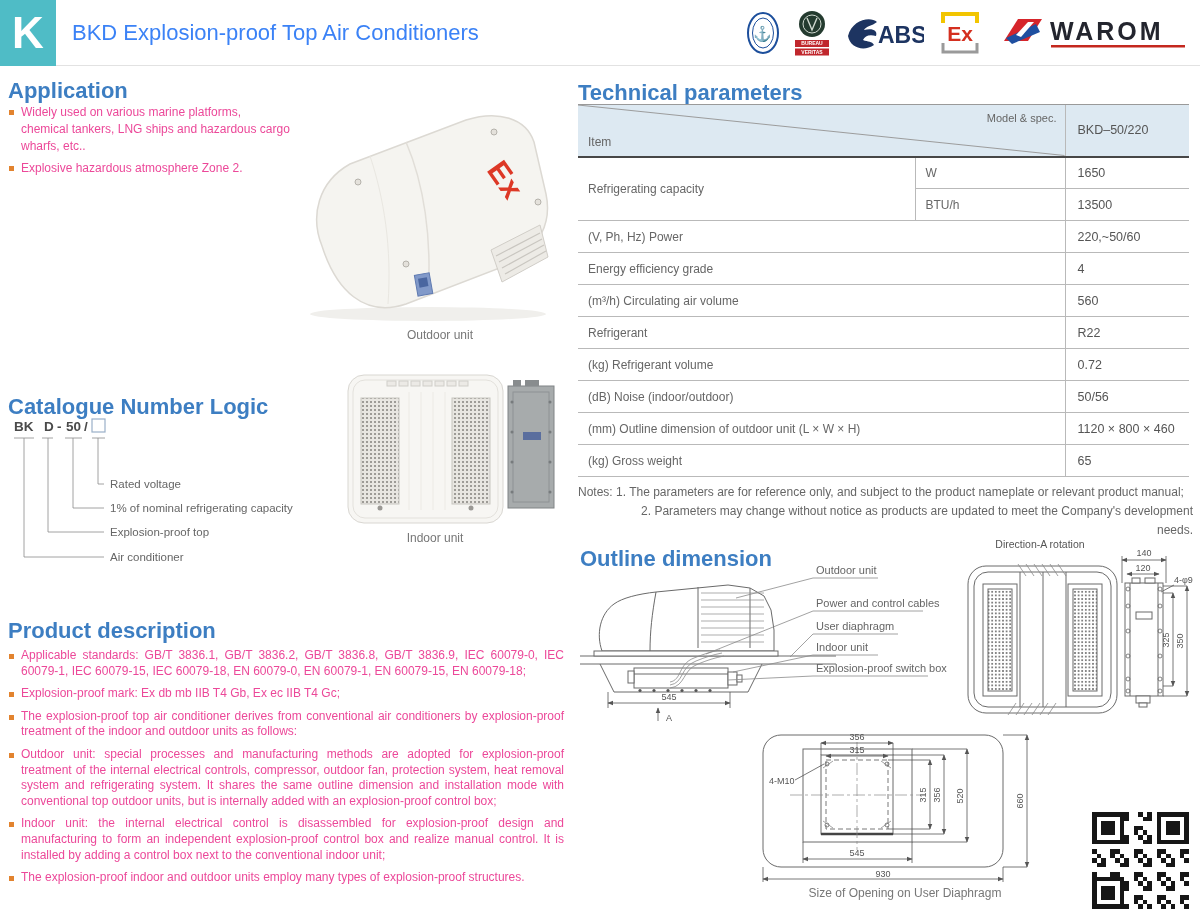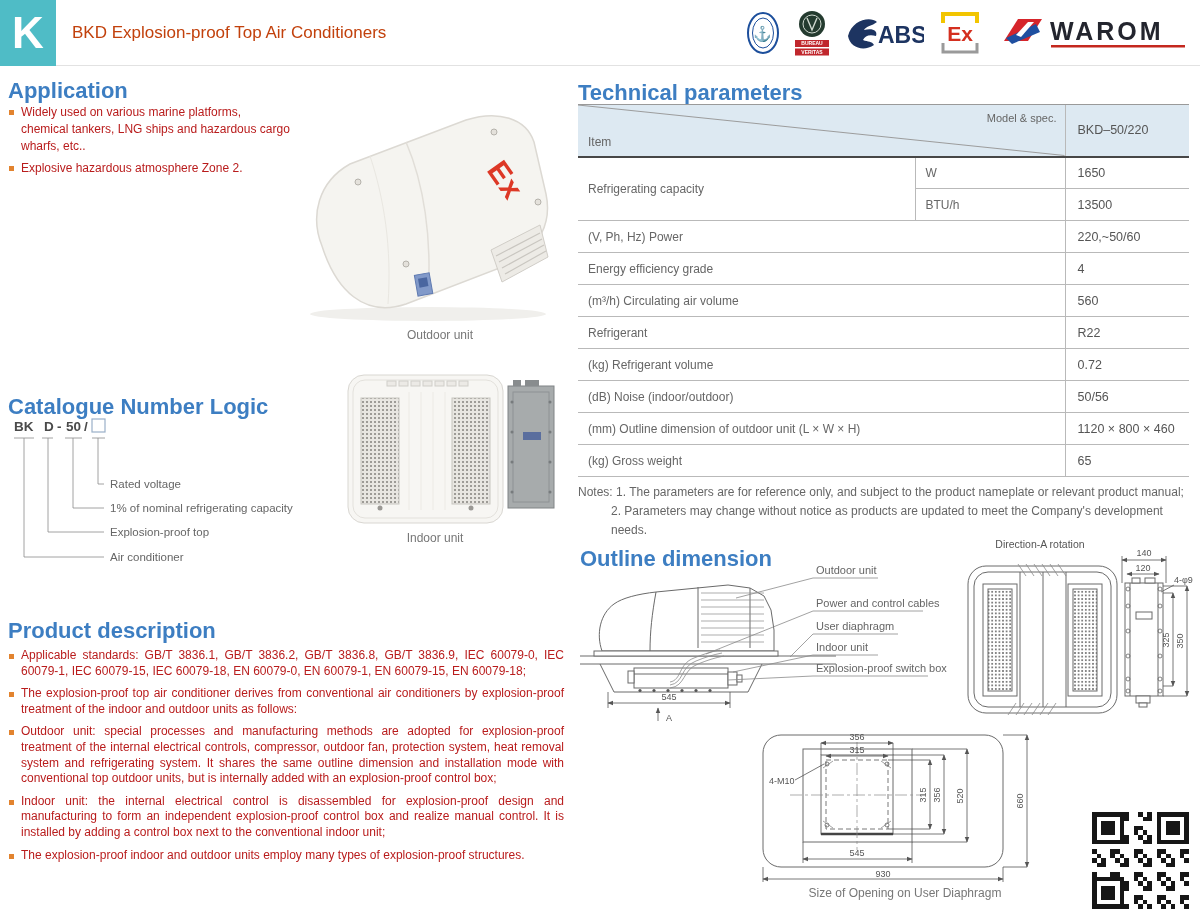--- a/index.html
+++ b/index.html
@@ -7,49 +7,49 @@
   .page { position:relative; width:1200px; height:911px; background:#fff; overflow:hidden;
           font-family:"Liberation Sans", sans-serif; }
   .abs { position:absolute; }
 
   
   .header { position:absolute; left:0; top:0; width:1200px; height:66px; background:#fff;
             border-bottom:1px solid #e2e2e2; }
   .k-tile { position:absolute; left:0; top:0; width:56px; height:66px; background:#4fbcc6;
             color:#fff; font-size:44px; font-weight:bold; text-align:center; line-height:66px; }
   .doc-title { position:absolute; left:72px; top:0; height:66px; line-height:66px;
-               font-size:17px; color:#c2410c; }
+               font-size:22px; color:#3b82f6; }
   .logos { position:absolute; right:8px; top:8px; height:50px; display:flex; align-items:center; gap:14px; }
 
   
   .sec-h { position:absolute; font-size:22px; font-weight:bold; color:#3d7ec2; }
 
   
-  .bullets { list-style:none; margin:0; padding:0; font-size:12px; color:#b91c1c; line-height:1.42; }
+  .bullets { list-style:none; margin:0; padding:0; font-size:12px; color:#ec4899; line-height:1.42; }
   .bullets li { position:relative; padding-left:13px; margin-bottom:5px; }
   .bullets li::before { content:""; position:absolute; left:1px; top:6px; width:5px; height:5px; background:#e2832f; }
   .justify li { text-align:justify; line-height:1.3; margin-bottom:7px; }
 
   .caption { font-size:12px; color:#777; text-align:center; }
 
   
   .tech-table { border-collapse:collapse; width:611px; table-layout:fixed; font-size:12px; color:#666; }
   .tech-table td { padding:0 4px 0 10px; height:32px; border-bottom:1px solid #b9b9b9; vertical-align:middle; }
   .tech-table .hrow td { height:52px; background:#dde9f2; border-top:1px solid #9a9a9a;
                          border-bottom:2px solid #474747; }
   .cell-head { position:relative; padding:0 !important; }
   .cell-head svg { position:absolute; left:0; top:0; width:100%; height:100%; }
   .item-label { position:absolute; left:10px; bottom:7px; }
   .model-spec { position:absolute; right:8px; top:7px; font-size:11px; }
   .col-sep { border-left:1px solid #b9b9b9; }
   .val { font-size:12.5px; color:#555; padding-left:12px !important; }
   .model-cell { font-size:12.5px; color:#555; padding-left:12px !important; }
 
   .notes { position:absolute; font-size:12px; color:#666; line-height:1.6; }
-  .notes .n2 { padding-left:33px; }
+  .notes .n2 { padding-left:33px;text-align:right; }
 
   
   svg text { font-family:"Liberation Sans", sans-serif; }
   .dim   { font-size:9px; fill:#555; }
   .dlabel{ font-size:11px; fill:#666; }
   .dtitle{ font-size:10.5px; fill:#555; }
   .code  { font-size:13.5px; font-weight:bold; fill:#4a4a4a; }
   .clabel{ font-size:11.5px; fill:#666; }
   .ln    { stroke:#6a6a6a; stroke-width:1; fill:none; }
   .lnthin{ stroke:#8a8a8a; stroke-width:0.8; fill:none; }
@@ -204,20 +204,21 @@
         <circle cx="205" cy="90" r="1.5"></circle>
         <circle cx="205" cy="120" r="1.5"></circle>
     </g>
   </svg>
   <div class="caption abs" style="left:365px; top:531px; width:140px;">Indoor unit</div>
 
   <div class="sec-h abs" style="left:8px; top:618px;">Product description</div>
 
   <ul class="bullets justify abs" style="left:8px; top:648px; width:556px;">
     <li>Applicable standards: GB/T 3836.1, GB/T 3836.2, GB/T 3836.8, GB/T 3836.9, IEC 60079-0, IEC 60079-1, IEC 60079-15, IEC 60079-18, EN 60079-0, EN 60079-1, EN 60079-15, EN 60079-18;</li>
+    <li>Explosion-proof mark: Ex db mb IIB T4 Gb, Ex ec IIB T4 Gc;</li>
     <li>The explosion-proof top air conditioner derives from conventional air conditioners by explosion-proof treatment of the indoor and outdoor units as follows:</li>
     <li>Outdoor unit: special processes and manufacturing methods are adopted for explosion-proof treatment of the internal electrical controls, compressor, outdoor fan, protection system, heat removal system and refrigerating system. It shares the same outline dimension and installation mode with conventional top outdoor units, but is internally added with an explosion-proof control box;</li>
     <li>Indoor unit: the internal electrical control is disassembled for explosion-proof design and manufacturing to form an independent explosion-proof control box and realize manual control. It is installed by adding a control box next to the conventional indoor unit;</li>
     <li>The explosion-proof indoor and outdoor units employ many types of explosion-proof structures.</li>
   </ul>
 
   <div class="sec-h abs" style="left:578px; top:80px;">Technical parameters</div>
 
   <table class="tech-table abs" style="left:578px; top:104px;">
     <colgroup>

